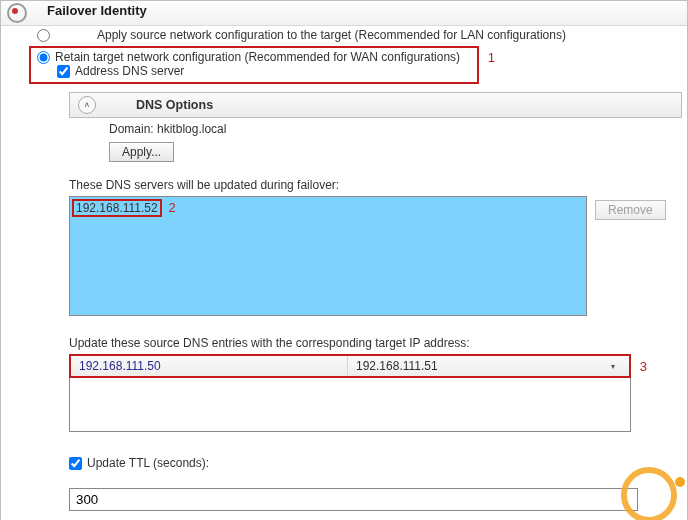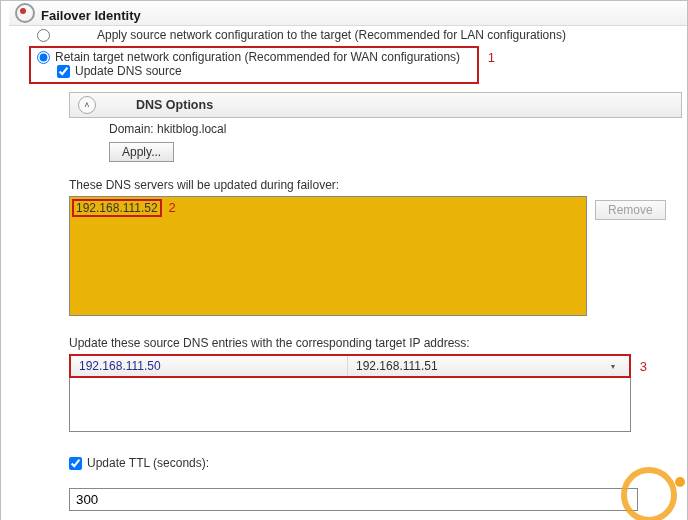--- a/index.html
+++ b/index.html
@@ -12,26 +12,25 @@
     width: 688px;
   }
   .panel {
     border: 1px solid #bfbfbf;
     width: 686px;
     padding-bottom: 10px;
     position: relative;
   }
   .header {
     display: flex;
-    align-items: flex-end;
-    gap: 6px;
+    align-items: flex-start;
+    gap: 20px;
     padding: 2px 8px 2px 6px;
     border-bottom: 1px solid #d9d9d9;
     background: linear-gradient(#fdfdfd, #f1f1f1);
-    margin-left: 8px;
   }
   .header h1 {
     font-size: 13px;
     font-weight: 600;
     margin: 0;
     color: #1a1a1a;
   }
   .radio-row, .check-row {
     display: flex;
     align-items: center;
@@ -96,21 +95,21 @@
   }
 
   .listwrap {
     display:flex; align-items:flex-start; gap:8px;
     margin:4px 0 0 0;
   }
   .listbox {
     border:1px solid #888;
     width: 504px;
     height: 110px;
-    background: #eab308;
+    background: #7dd3fc;
     padding: 4px 6px;
     position: relative;
   }
   .ip-highlight {
     border:2px solid #c31b1b;
     padding:0 2px;
     margin-top:-2px; margin-left:-4px;
     display:inline-block;
     position: relative;
   }
@@ -183,21 +182,21 @@
     <label for="r1">Apply source network configuration to the target (Recommended for LAN configurations)</label>
   </div>
 
   <div class="highlight-block">
     <div class="radio-row">
       <input type="radio" name="net" id="r2" checked="" style="">
       <label for="r2">Retain target network configuration (Recommended for WAN configurations)</label>
     </div>
     <div class="check-row" style="padding-left:20px;">
       <input type="checkbox" id="c1" checked="" style="">
-      <label for="c1">Update DNS source</label>
+      <label for="c1">Address DNS server</label>
     </div>
     <span class="annot annot1">1</span>
   </div>
 
   <div class="dns-section">
 
     <div class="collapse-head">
       <div class="chev">˄</div>
       <div class="collapse-title">DNS Options</div>
     </div>

